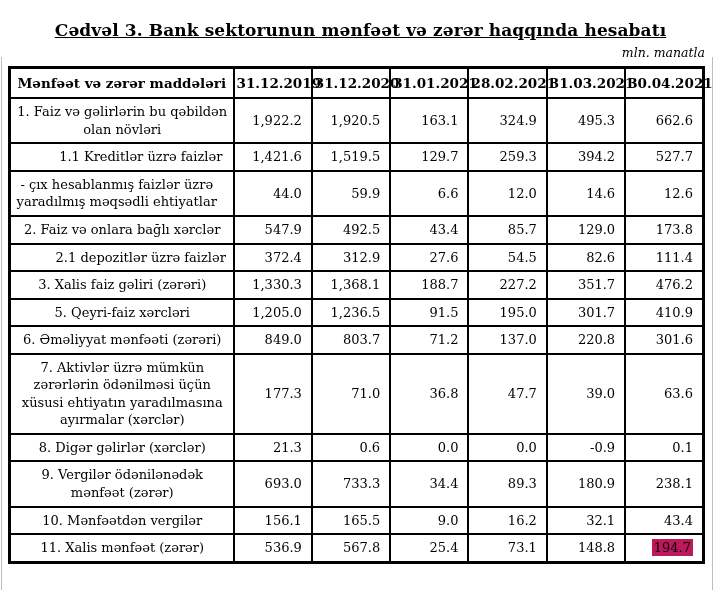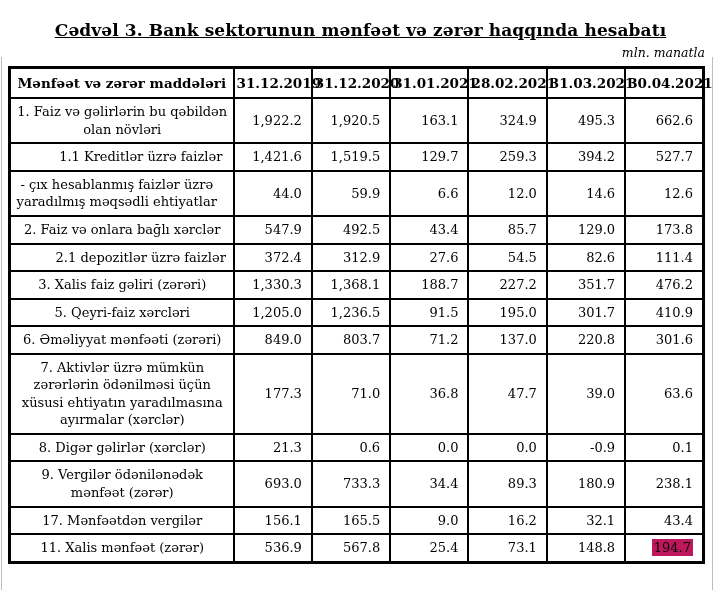--- a/index.html
+++ b/index.html
@@ -159,21 +159,21 @@
     <tr>
       <td class="label">9. Vergilər ödənilənədək mənfəət (zərər)</td>
       <td class="num">693.0</td>
       <td class="num">733.3</td>
       <td class="num">34.4</td>
       <td class="num">89.3</td>
       <td class="num">180.9</td>
       <td class="num">238.1</td>
     </tr>
     <tr>
-      <td class="label">17. Mənfəətdən vergilər</td>
+      <td class="label">10. Mənfəətdən vergilər</td>
       <td class="num">156.1</td>
       <td class="num">165.5</td>
       <td class="num">9.0</td>
       <td class="num">16.2</td>
       <td class="num">32.1</td>
       <td class="num">43.4</td>
     </tr>
     <tr>
       <td class="label">11. Xalis mənfəət (zərər)</td>
       <td class="num">536.9</td>

